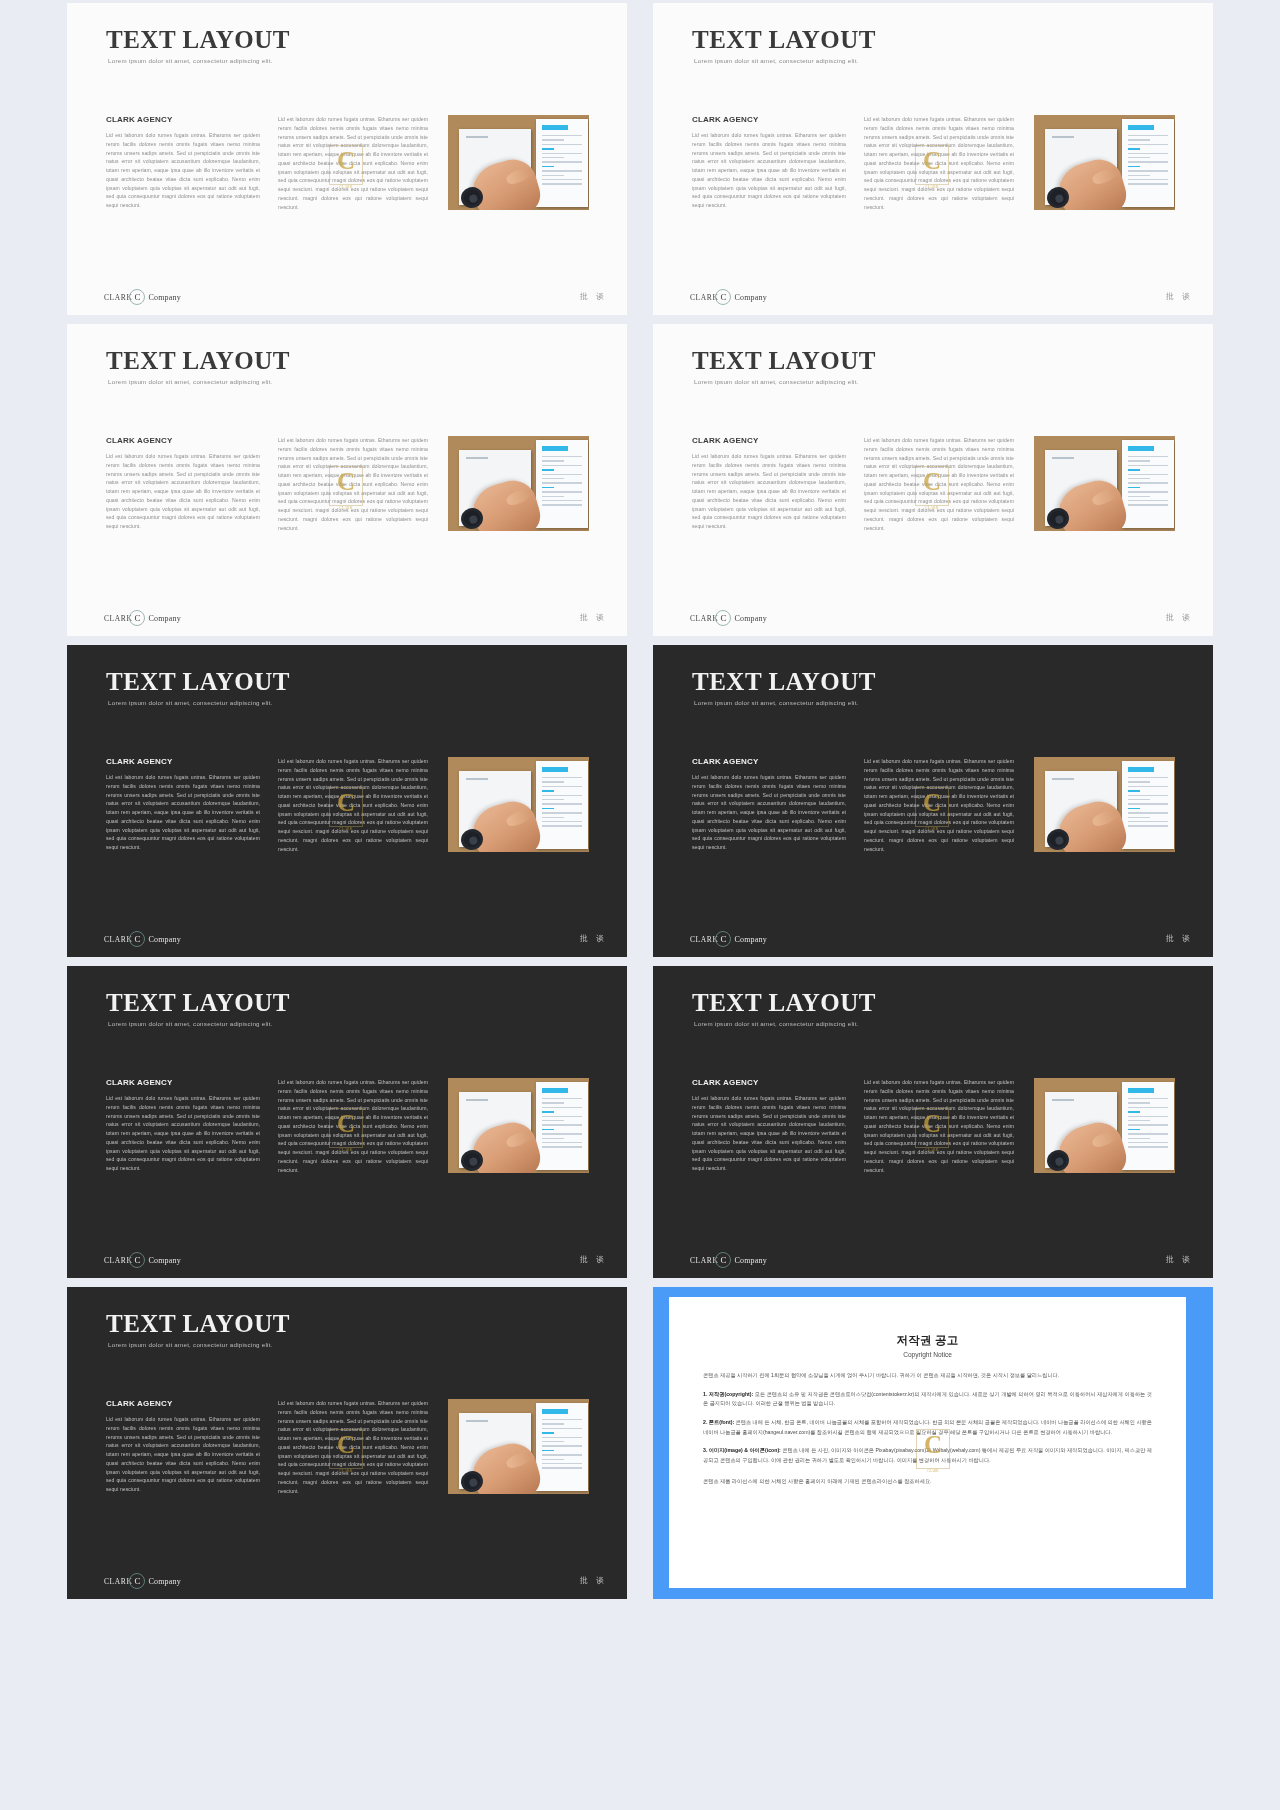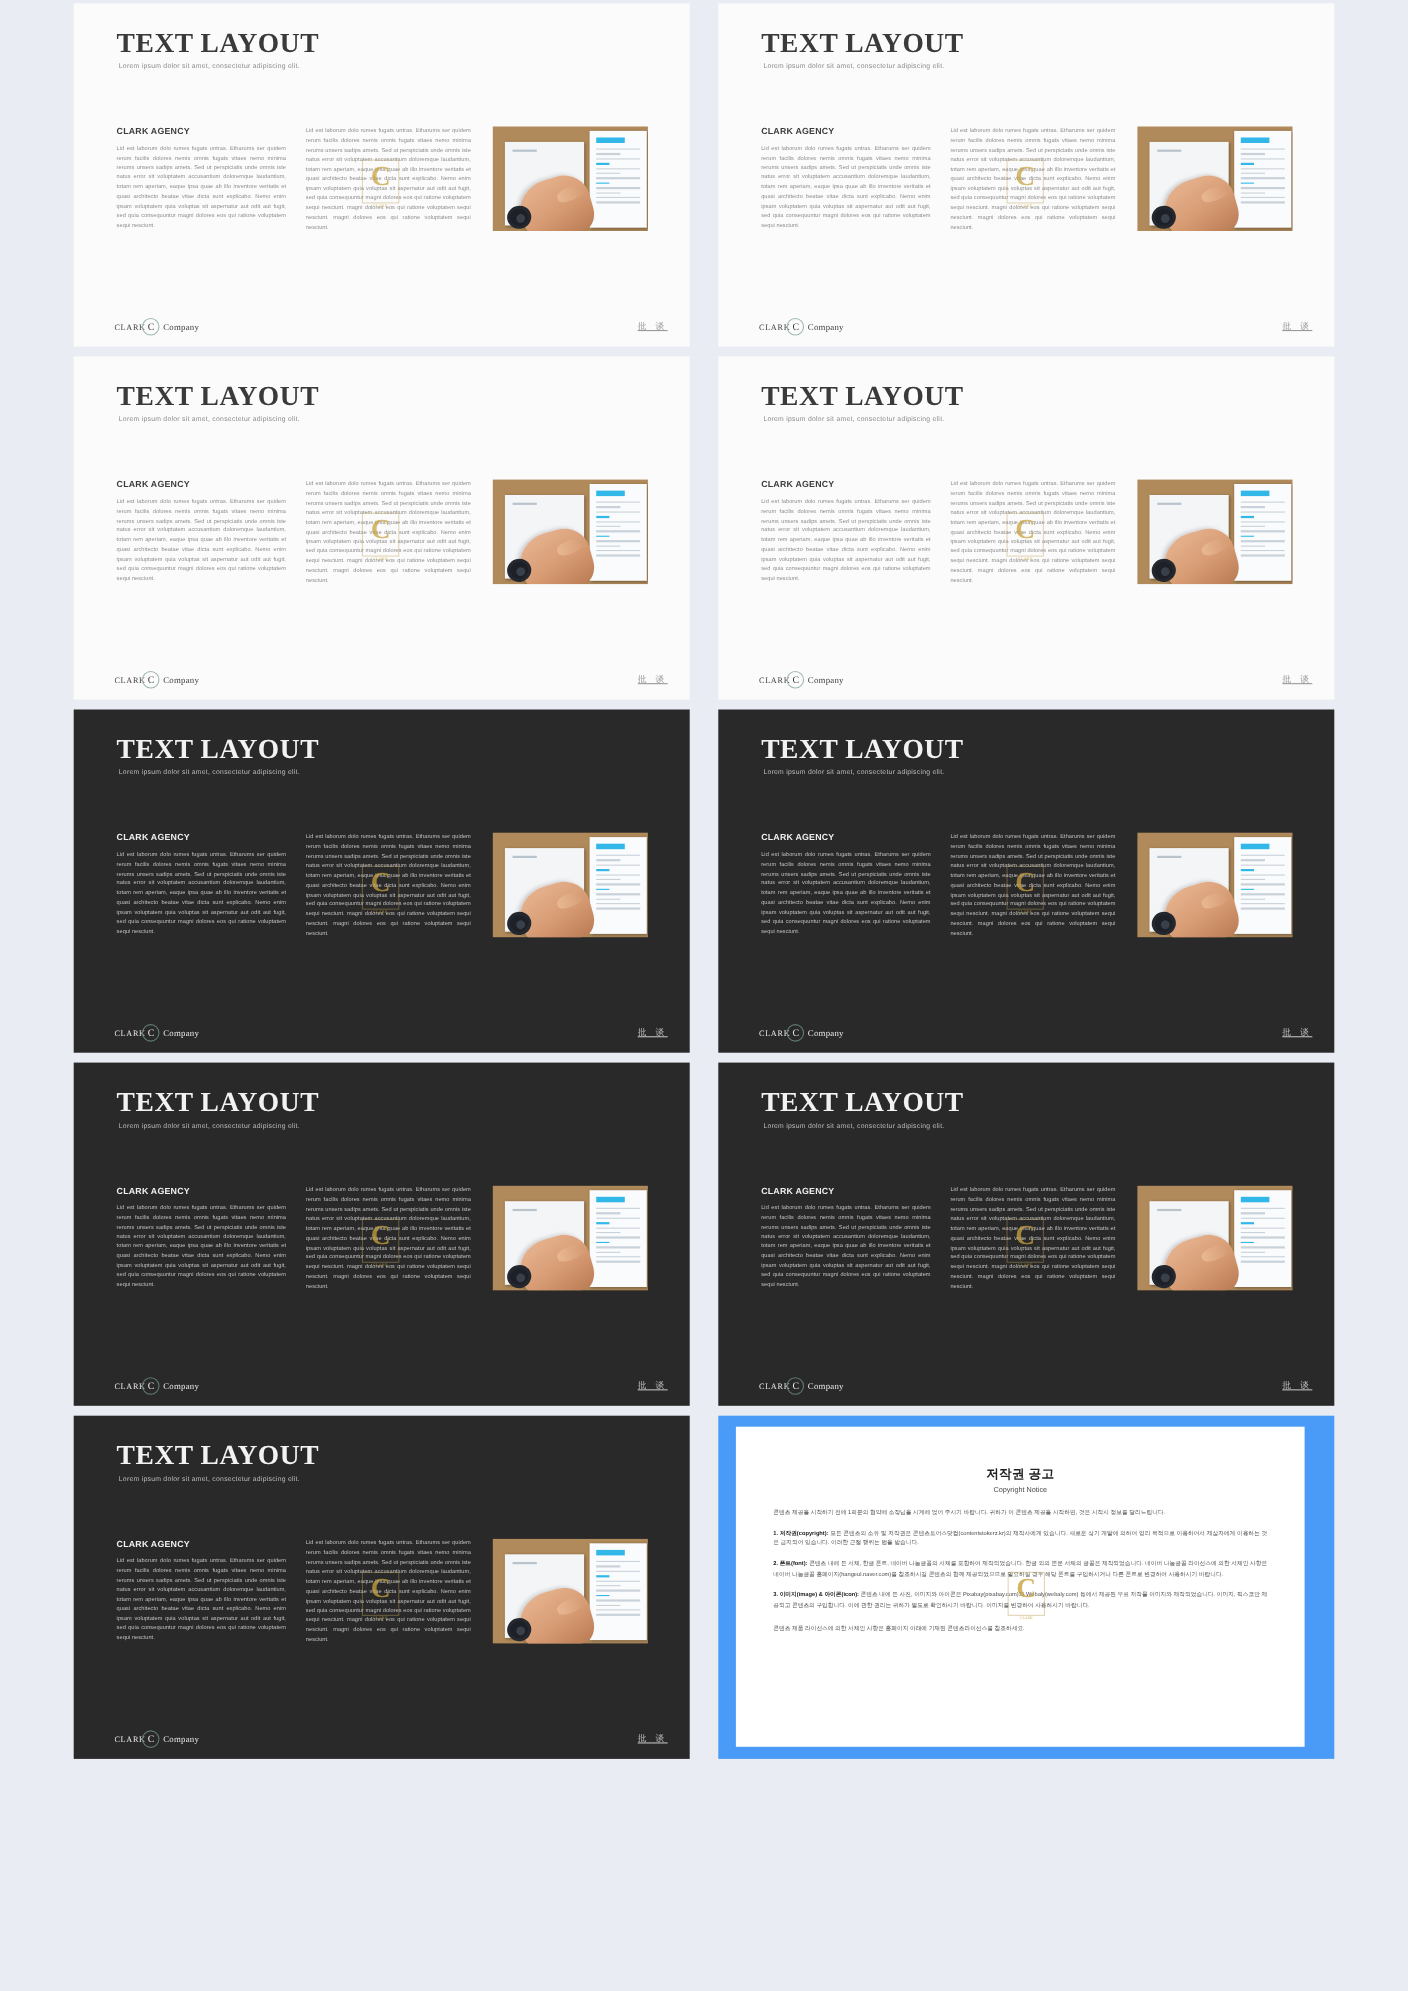--- a/index.html
+++ b/index.html
@@ -191,21 +191,21 @@
     display: flex; align-items: center; justify-content: center;
     font-size: 9px; color: #3c3c3c;
     margin: 0 3px 0 -3px;
   }
   .dark .logo .ring { border-color: #5f7b77; color: #e9e9e9; }
   .logo .cmp { font-size: 8px; color: #444; letter-spacing: 0.2px; }
   .dark .logo .cmp { color: #e6e6e6; }
 
   .cjk {
     position: absolute; right: 20px; top: 10px;
-    font-size: 8px; color: #9a9a9a; letter-spacing: 3px; text-decoration: underline;
+    font-size: 8px; color: #9a9a9a; letter-spacing: 3px;
   }
   .dark .cjk { color: #bdbdbd; }
 
   
   .copy-slide {
     background: #4a9bf7;
     padding: 10px 27px 11px 16px;
   }
   .copy-inner {
     width: 100%; height: 100%;

